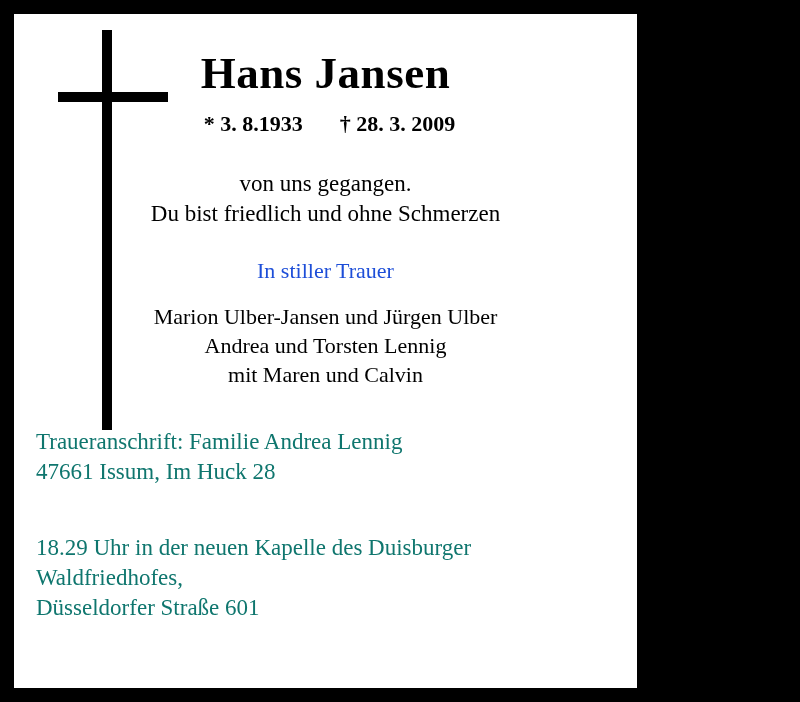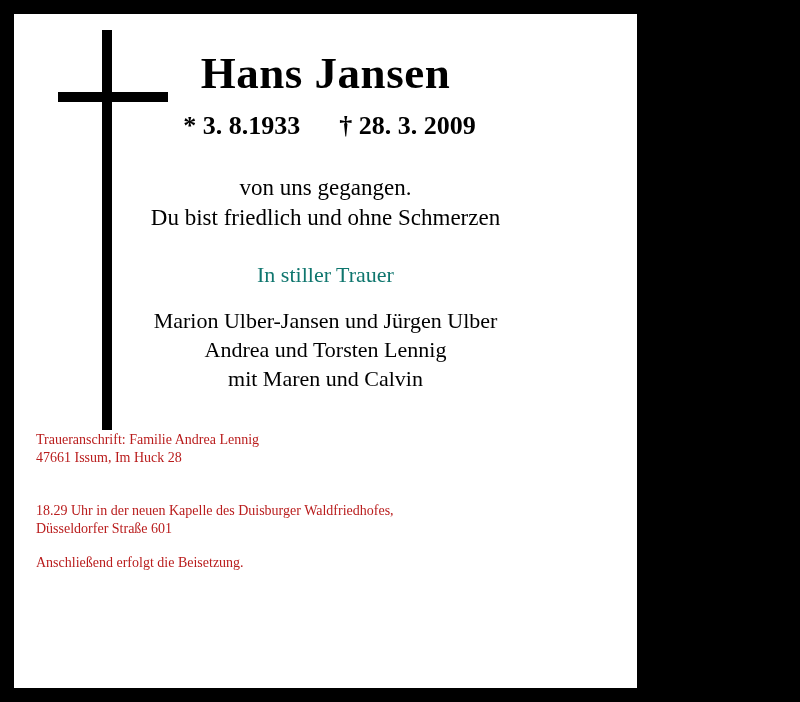--- a/index.html
+++ b/index.html
@@ -59,57 +59,57 @@
   }
   .name {
     font-size: 45px;
     font-weight: bold;
     letter-spacing: 0.5px;
     line-height: 1.05;
     color: #000000;
   }
   .dates {
     margin-top: 14px;
-    font-size: 26px;
+    font-size: 22px;
     font-weight: bold;
     color: #000000;
     margin-left: 8px;
   }
   .dates .sep {
     display: inline-block;
     width: 26px;
   }
   .verse {
     margin-top: 32px;
     text-align: center;
     font-size: 23px;
     line-height: 1.28;
     color: #000000;
   }
   .mourning-line {
     margin-top: 30px;
     text-align: center;
     font-size: 22px;
-    color: #0f766e;
+    color: #1d4ed8;
   }
   .family {
     margin-top: 18px;
     text-align: center;
     font-size: 22px;
     font-weight: normal;
     line-height: 1.32;
     color: #000000;
   }
   .details {
     margin-top: 38px;
     padding-left: 22px;
     padding-right: 20px;
-    font-size: 14px;
+    font-size: 23px;
     line-height: 1.3;
-    color: #b91c1c;
+    color: #0f766e;
   }
   .details p {
     margin: 0 0 16px 0;
   }
   .details p:last-child {
     margin-bottom: 0;
   }
 </style>
 </head>
 <body>
@@ -149,17 +149,16 @@
     <div class="details">
       <p>
         <span>Traueranschrift: Familie Andrea Lennig</span><br>
         <span>47661 Issum, Im Huck 28</span>
       </p>
       <p>
         <br>
         <span>18.29 Uhr in der neuen Kapelle des Duisburger Waldfriedhofes,</span><br>
         <span>Düsseldorfer Straße 601</span>
       </p>
-      <p>Anschließend erfolgt die Beisetzung.</p>
     </div>
 
   </div>
 </div>
 
 </body></html>

